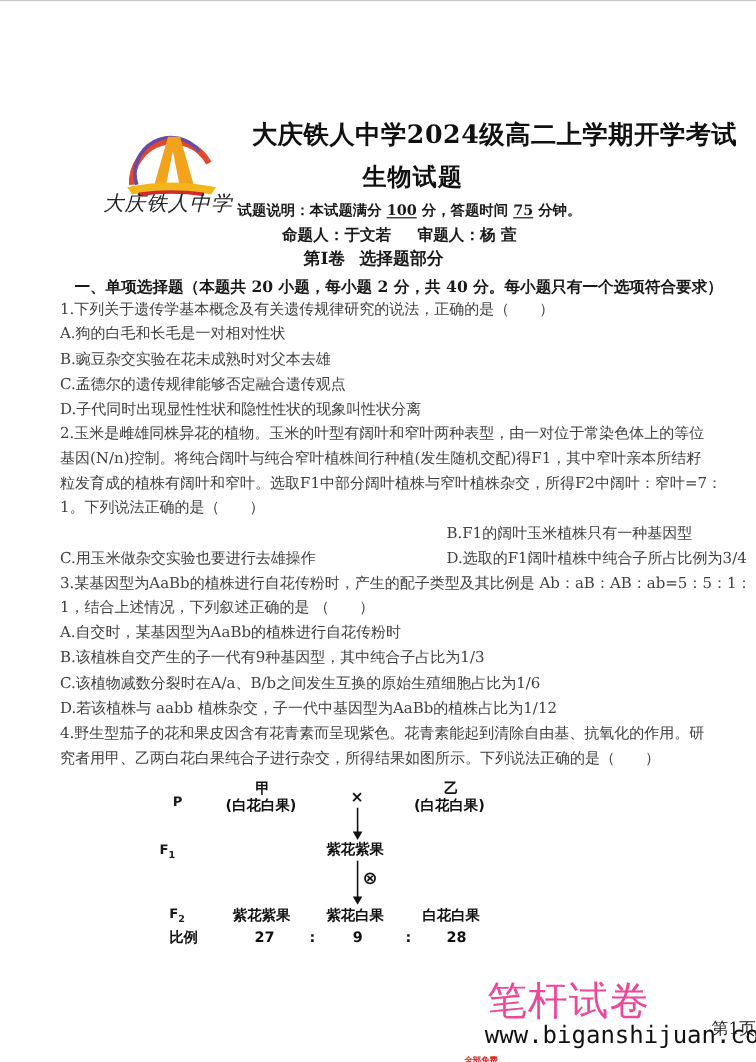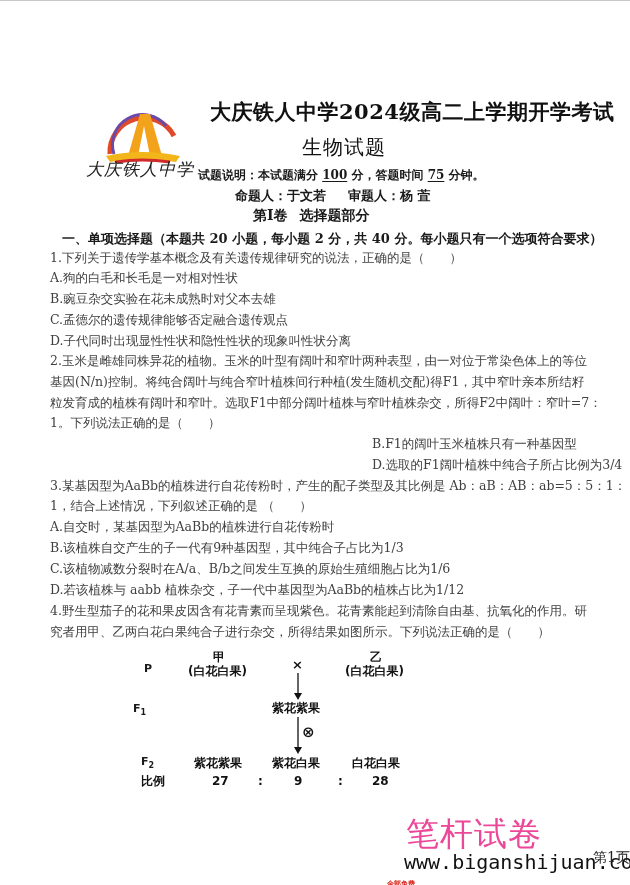--- a/index.html
+++ b/index.html
@@ -12,21 +12,21 @@
     .logo { position: absolute; left: 92px; top: 96px; width: 100px; height: 90px; }
     .logo-text {
       position: absolute; left: 86px; top: 158px; font-size: 17px; letter-spacing: 1px;
       font-family: "DejaVu Serif", serif; color: #222; font-style: italic;
     }
     .title {
       position: absolute; left: 210px; top: 98px; font-size: 21px; font-weight: bold;
       letter-spacing: 0.5px; white-space: nowrap; color: #111;
     }
     .subtitle {
-      position: absolute; left: 302px; top: 134px; font-size: 20px; font-weight: normal;
+      position: absolute; left: 302px; top: 134px; font-size: 20px; font-weight: bold;
       letter-spacing: 1px; color: #111;
     }
     .info {
       position: absolute; left: 198px; top: 167px; font-size: 12px; font-weight: bold; white-space: nowrap;
     }
     .info u { text-underline-offset: 2px; }
     .authors {
       position: absolute; left: 235px; top: 187px; font-size: 13px; font-weight: bold; white-space: nowrap;
     }
     .authors .gap { display: inline-block; width: 22px; }
@@ -101,20 +101,21 @@
 <div class="line" style="top:333px">D.子代同时出现显性性状和隐性性状的现象叫性状分离</div>
 
 <div class="line" style="top:353px">2.玉米是雌雄同株异花的植物。玉米的叶型有阔叶和窄叶两种表型，由一对位于常染色体上的等位</div>
 <div class="line" style="top:374px">基因(N/n)控制。将纯合阔叶与纯合窄叶植株间行种植(发生随机交配)得F1，其中窄叶亲本所结籽</div>
 <div class="line" style="top:395px">粒发育成的植株有阔叶和窄叶。选取F1中部分阔叶植株与窄叶植株杂交，所得F2中阔叶：窄叶=7：</div>
 <div class="line" style="top:415px">1。下列说法正确的是（　　）</div>
 <div class="line" style="top:436px">
   <span class="col2">B.F1的阔叶玉米植株只有一种基因型</span>
 </div>
 <div class="line" style="top:457px">
+  <span>C.用玉米做杂交实验也要进行去雄操作</span>
   <span class="col2">D.选取的F1阔叶植株中纯合子所占比例为3/4</span>
 </div>
 
 <div class="line" style="top:478px">3.某基因型为AaBb的植株进行自花传粉时，产生的配子类型及其比例是 Ab：aB：AB：ab=5：5：1：</div>
 <div class="line" style="top:498px">1，结合上述情况，下列叙述正确的是 （　　）</div>
 <div class="line" style="top:519px">A.自交时，某基因型为AaBb的植株进行自花传粉时</div>
 <div class="line" style="top:540px">B.该植株自交产生的子一代有9种基因型，其中纯合子占比为1/3</div>
 <div class="line" style="top:561px">C.该植物减数分裂时在A/a、B/b之间发生互换的原始生殖细胞占比为1/6</div>
 <div class="line" style="top:582px">D.若该植株与 aabb 植株杂交，子一代中基因型为AaBb的植株占比为1/12</div>
 

